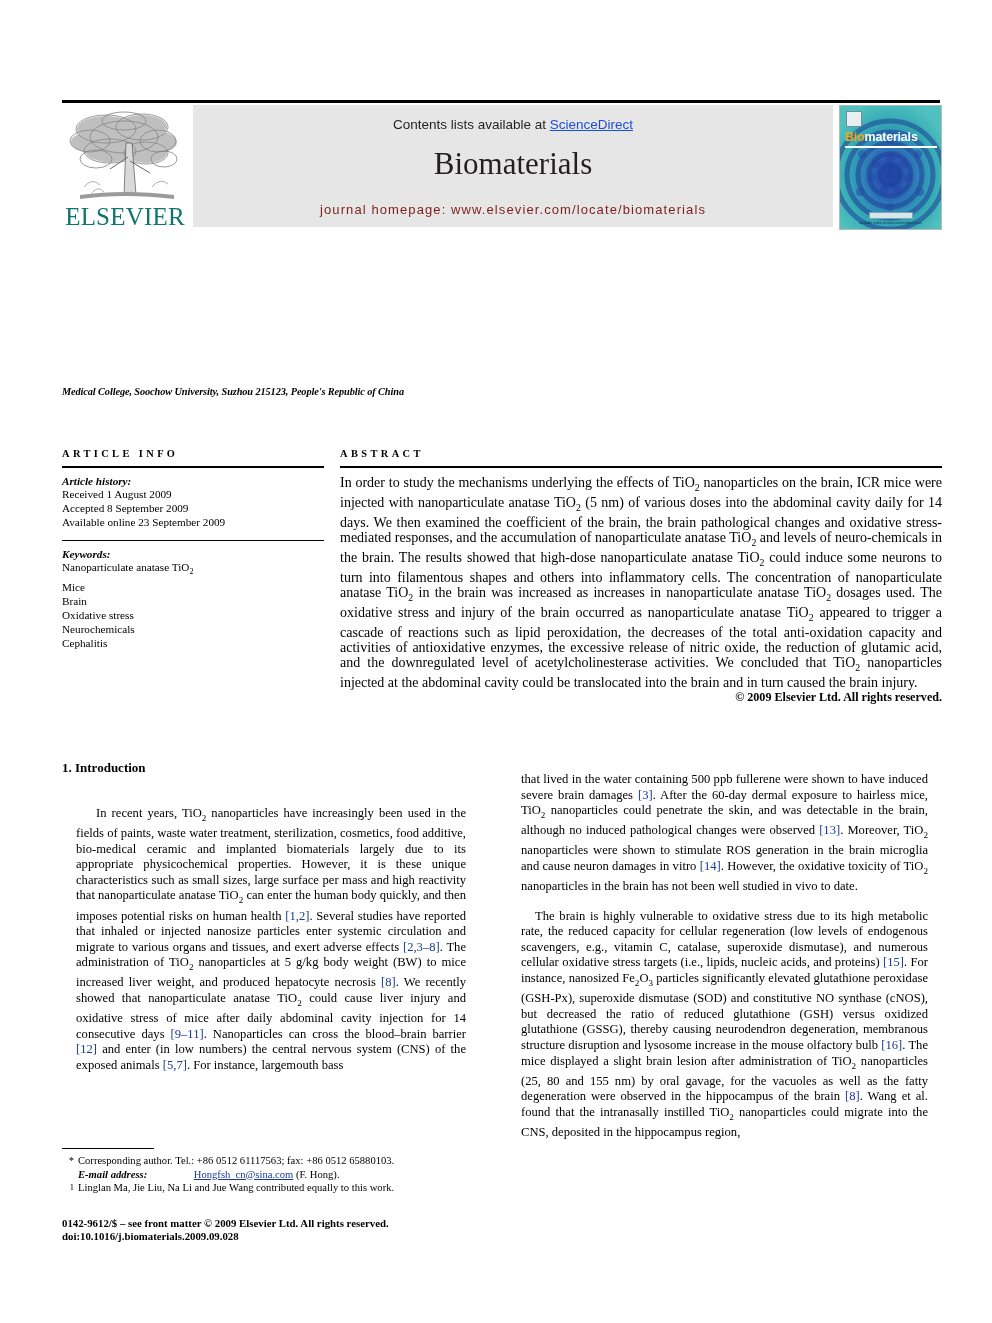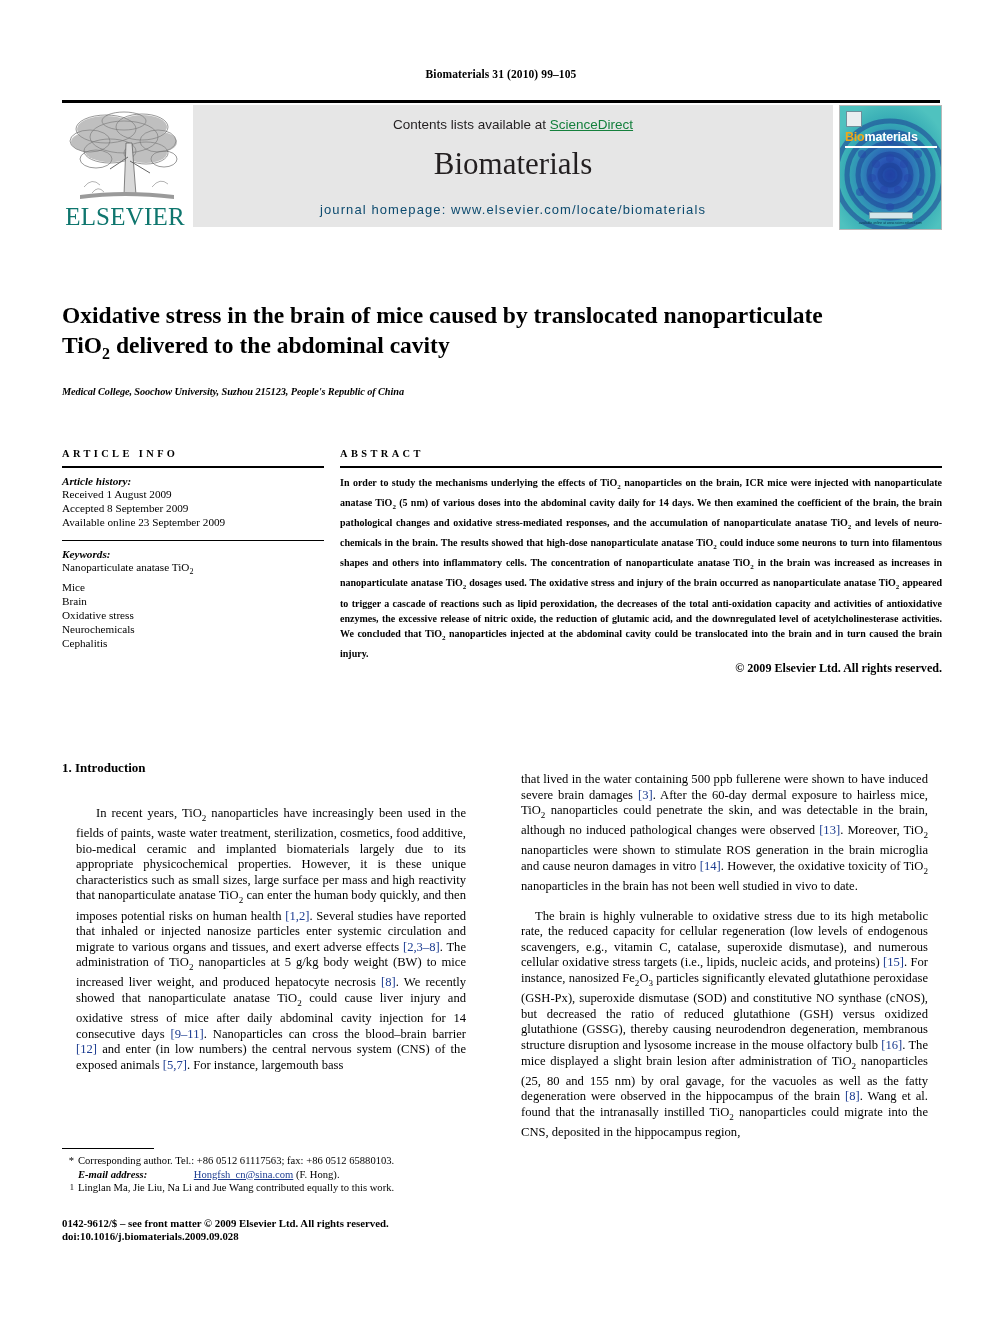--- a/index.html
+++ b/index.html
@@ -81,40 +81,40 @@
   .banner-contents {
     position: absolute;
     left: 0; top: 12px;
     width: 640px;
     text-align: center;
     font-family: "Liberation Sans", sans-serif;
     font-size: 13.5px;
     color: #231f20;
   }
   .banner-contents .sd-link {
-    color: #15803d;
+    color: #1d4ed8;
   }
   .banner-title {
     position: absolute;
     left: 0; top: 41px;
     width: 640px;
     text-align: center;
     font-family: "Liberation Serif", serif;
     font-size: 31px;
     color: #231f20;
   }
   .banner-homepage {
     position: absolute;
     left: 0; top: 97px;
     width: 640px;
     text-align: center;
     font-family: "Liberation Sans", sans-serif;
     font-size: 13px;
     letter-spacing: 1.1px;
-    color: #0c4a6e;
+    color: #7f1d1d;
   }
   .cover {
     position: absolute;
     left: 777px; top: 5px;
     width: 101px;
     height: 123px;
     border: 1px solid #b8b8b8;
     overflow: hidden;
     background: #2fb3b8;
   }
@@ -221,24 +221,23 @@
   .info-label {
     font-size: 11.2px;
     font-style: italic;
     font-weight: bold;
   }
   .info-line {
     font-size: 11.2px;
     line-height: 14.2px;
   }
   .abstract-body {
-    font-size: 10px;
+    font-size: 14px;
     line-height: 15.1px;
     text-align: justify;
-    font-weight: bold;
   }
   .abstract-body sub { font-size: 0.7em; }
   .copyright {
     margin-top: 0;
     text-align: right;
     font-size: 12.1px;
     font-weight: bold;
   }
 
   
@@ -302,21 +301,20 @@
     font-size: 10.8px;
     line-height: 13px;
     font-weight: bold;
   }
 </style>
 </head>
 <body>
 
 <div class="page">
 
-  <div class="running-head">Biomaterials 31 (2010) 99–105</div>
 
   <div class="masthead">
     <div class="masthead-rule"></div>
 
     <div class="elsevier-block">
       <svg class="elsevier-tree" viewBox="0 0 118 98">
         <g stroke="#555" stroke-width="0.6" fill="none">
           <ellipse cx="40" cy="22" rx="30" ry="14"></ellipse>
           <ellipse cx="76" cy="20" rx="26" ry="13"></ellipse>
           <ellipse cx="58" cy="14" rx="22" ry="9"></ellipse>
@@ -397,24 +395,20 @@
       <div class="cover-elsevier-mark"></div>
       <div class="cover-titleline">
         <span class="bio">Bio</span><span class="mat">materials</span>
       </div>
       <div class="cover-underline"></div>
       <div class="cover-footer">available online at www.sciencedirect.com</div>
       <div class="cover-footbar"></div>
     </div>
   </div>
 
-  <h1 class="title">
-    <span>Oxidative stress in the brain of mice caused by translocated nanoparticulate</span><br>
-    <span>TiO</span><sub>2</sub><span> delivered to the abdominal cavity</span>
-  </h1>
 
   <div class="affiliation">Medical College, Soochow University, Suzhou 215123, People's Republic of China</div>
 
   <div class="infobox">
 
     <div class="col-info">
       <div class="sec-head">ARTICLE INFO</div>
       <div class="hrule"></div>
       <div class="info-label">Article history:</div>
       <div class="info-line">Received 1 August 2009</div>

